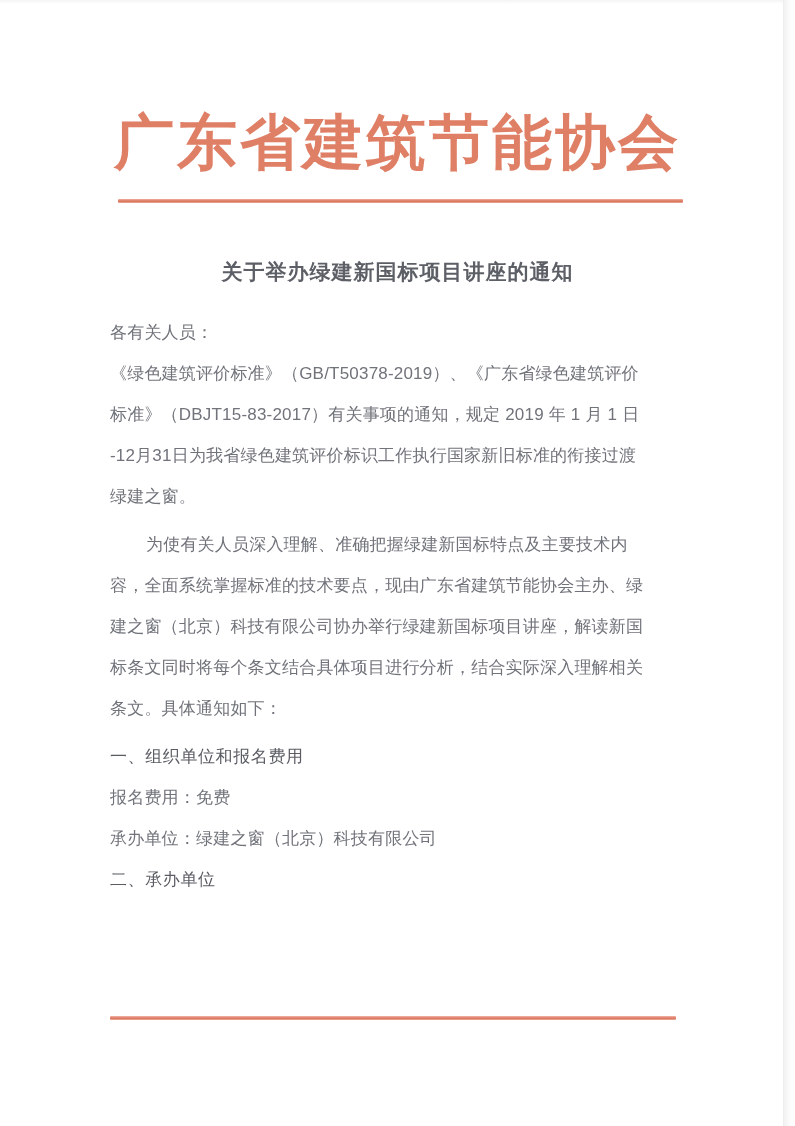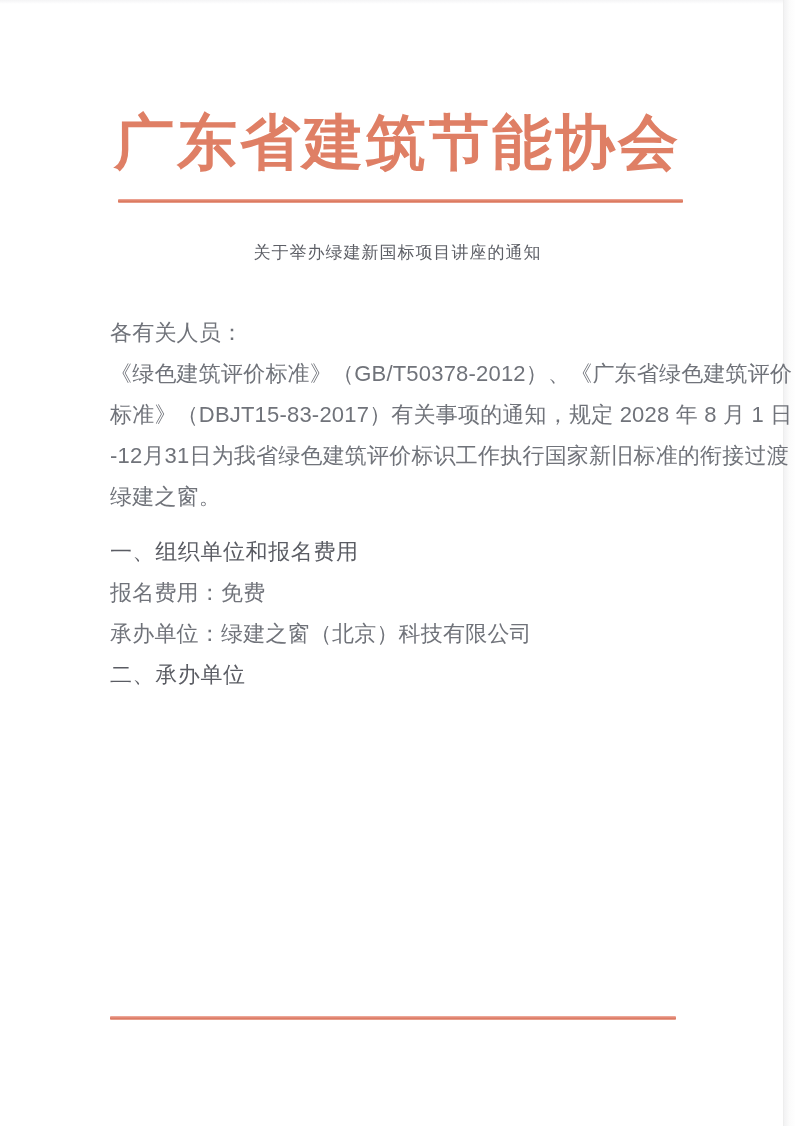--- a/index.html
+++ b/index.html
@@ -67,40 +67,40 @@
     left: 118px;
     width: 565px;
     height: 4px;
     background: linear-gradient(to bottom, #f0ada0 0%, #df7f65 45%, #d9765c 75%, #f3c0b4 100%);
     border-radius: 1px;
   }
 
   
   .doc-title {
     position: absolute;
-    top: 241px;
+    top: 258px;
     left: 0;
     width: 795px;
     text-align: center;
-    font-size: 17px;
-    font-weight: normal;
+    font-size: 21px;
+    font-weight: bold;
     letter-spacing: 1px;
     color: #5d5f66;
   }
 
   
   .body-area {
     position: absolute;
     top: 312px;
     left: 110px;
     width: 570px;
   }
 
   .line {
-    font-size: 22px;
+    font-size: 17px;
     line-height: 41px;
     color: #70737a;
     letter-spacing: 0.2px;
     white-space: nowrap;
   }
 
   .line.indent {
     text-indent: 36px;
   }
 
@@ -135,28 +135,35 @@
   </div>
   <div class="rule-top"></div>
 
   <div class="doc-title">关于举办绿建新国标项目讲座的通知</div>
 
   <div class="body-area">
 
     <div class="line">各有关人员：</div>
 
     <div>
-      <div class="line">《绿色建筑评价标准》（GB/T50378-2012）、《广东省绿色建筑评价</div>
-      <div class="line">标准》（DBJT15-83-2017）有关事项的通知，规定 2028 年 8 月 1 日</div>
+      <div class="line">《绿色建筑评价标准》（GB/T50378-2019）、《广东省绿色建筑评价</div>
+      <div class="line">标准》（DBJT15-83-2017）有关事项的通知，规定 2019 年 1 月 1 日</div>
       <div class="line">-12月31日为我省绿色建筑评价标识工作执行国家新旧标准的衔接过渡</div>
       <div class="line">绿建之窗。</div>
     </div>
 
     <div class="spacer-sm"></div>
 
+    <div>
+      <div class="line indent">为使有关人员深入理解、准确把握绿建新国标特点及主要技术内</div>
+      <div class="line">容，全面系统掌握标准的技术要点，现由广东省建筑节能协会主办、绿</div>
+      <div class="line">建之窗（北京）科技有限公司协办举行绿建新国标项目讲座，解读新国</div>
+      <div class="line">标条文同时将每个条文结合具体项目进行分析，结合实际深入理解相关</div>
+      <div class="line">条文。具体通知如下：</div>
+    </div>
 
     <div class="spacer-sm"></div>
 
     <div>
       <div class="line heading">一、组织单位和报名费用</div>
       <div class="line">报名费用：免费</div>
       <div class="line">承办单位：绿建之窗（北京）科技有限公司</div>
     </div>
 
     <div>

